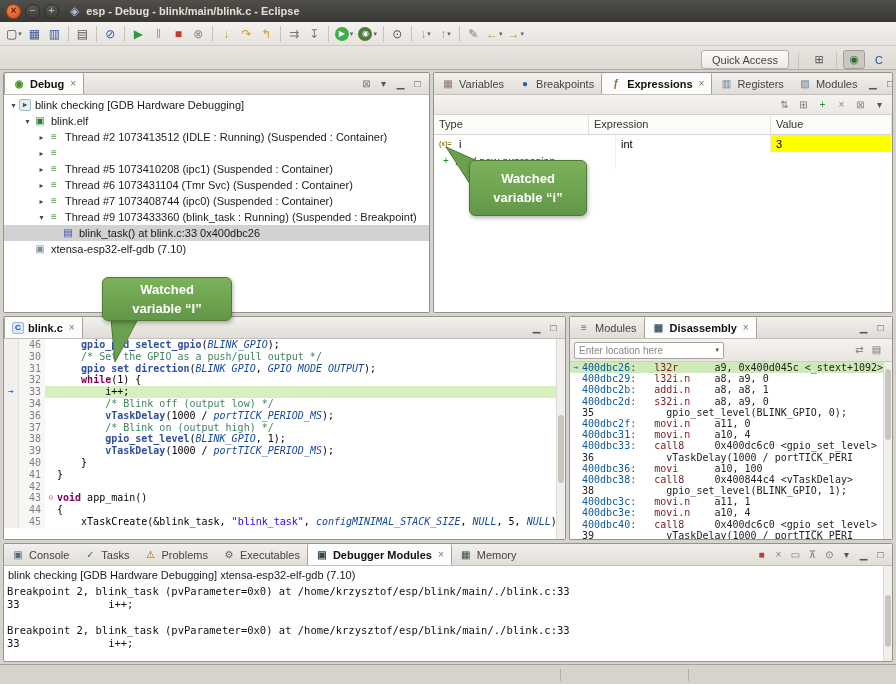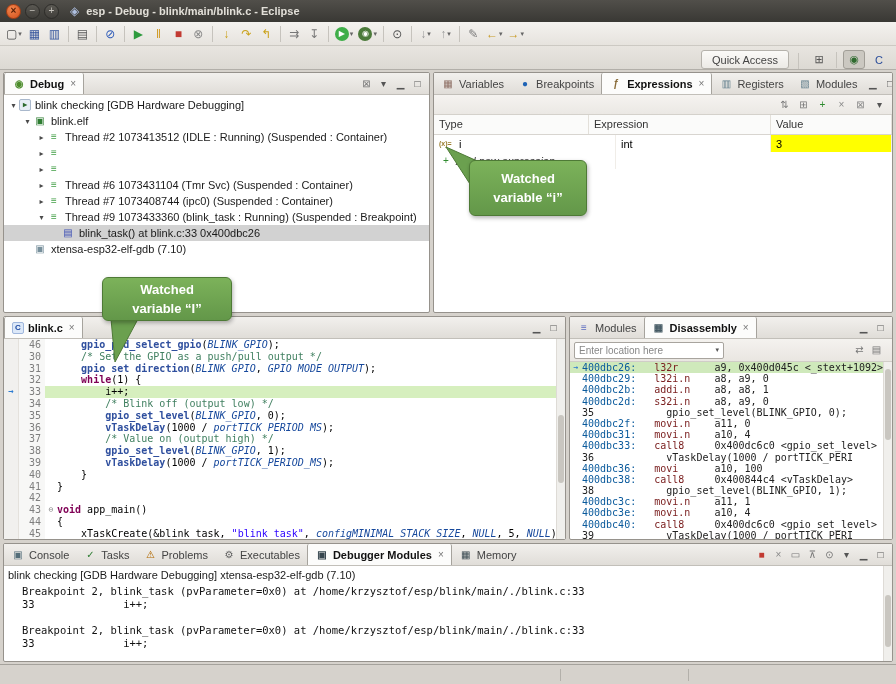--- a/index.html
+++ b/index.html
@@ -88,21 +88,21 @@
   .drow{display:flex;height:11.2px;line-height:11.2px;white-space:pre}
   .drow.hl{background:#cfe9bb}
   .dgut{width:12px;text-align:center;font-size:8px;flex-shrink:0}
   .daddr{color:#0a5a9c}
   .dmn{color:#7b2020}
   .dops{color:#222}
   .dsrc{color:#222}
 
   
   .cons-desc{font-size:11px;color:#1a1a1a;padding:3px 4px;white-space:nowrap}
-  .cons-out{font-family:"DejaVu Sans Mono",monospace;font-size:10.5px;color:#111;padding:1px 18px}
+  .cons-out{font-family:"DejaVu Sans Mono",monospace;font-size:10.5px;color:#111;padding:1px 3px}
   .cons-line{white-space:pre;height:13px;line-height:13px}
 
   
   .statusbar{position:absolute;left:0;top:664px;width:896px;height:20px;background:#d6d2cc;border-top:1px solid #a5a29c}
   .ssep{position:absolute;top:4px;width:1px;height:12px;background:#b3b0aa}
 
   
   .overlay{position:absolute;left:0;top:0;z-index:60;pointer-events:none}
   .callout{position:absolute;z-index:61;background:linear-gradient(#7cb25a,#639749);border:1px solid #4e7a36;border-radius:6px;color:#fff;font-weight:bold;font-size:13px;line-height:19px;display:flex;flex-direction:column;align-items:center;justify-content:center;box-shadow:1px 2px 4px rgba(0,0,0,.3);text-align:center}
 </style>
@@ -263,20 +263,21 @@
         <span class="icon" style="color: rgb(67, 160, 71);">≡</span>
         <span class="tlabel">Thread #2 1073413512 (IDLE : Running) (Suspended : Container)</span>
       </div>
       <div class="trow" style="padding-left: 32px;">
         <span class="twist">▸</span>
         <span class="icon" style="color: rgb(67, 160, 71);">≡</span>
       </div>
       <div class="trow" style="padding-left: 32px;">
         <span class="twist">▸</span>
         <span class="icon" style="color: rgb(67, 160, 71);">≡</span>
+        <span class="tlabel">Thread #5 1073410208 (ipc1) (Suspended : Container)</span>
       </div>
       <div class="trow" style="padding-left: 32px;">
         <span class="twist">▸</span>
         <span class="icon" style="color: rgb(67, 160, 71);">≡</span>
         <span class="tlabel">Thread #6 1073431104 (Tmr Svc) (Suspended : Container)</span>
       </div>
       <div class="trow" style="padding-left: 32px;">
         <span class="twist">▸</span>
         <span class="icon" style="color: rgb(67, 160, 71);">≡</span>
         <span class="tlabel">Thread #7 1073408744 (ipc0) (Suspended : Container)</span>
@@ -433,35 +434,29 @@
           <div class="cl-code"><span class="sp">        i++;</span></div>
         </div>
         <div class="cline">
           <div class="cl-ann"></div>
           <div class="cl-num">34</div>
           <div class="cl-fold"></div>
           <div class="cl-code"><span class="sp">        </span><span class="sc">/* Blink off (output low) */</span></div>
         </div>
         <div class="cline">
           <div class="cl-ann"></div>
-          <div class="cl-num">35</div>
-          <div class="cl-fold"></div>
-          <div class="cl-code"><span class="sp">        </span><span class="sf">gpio_set_level</span><span class="sp">(</span><span class="sm">BLINK_GPIO</span><span class="sp">, 0);</span></div>
-        </div>
-        <div class="cline">
-          <div class="cl-ann"></div>
           <div class="cl-num">36</div>
           <div class="cl-fold"></div>
           <div class="cl-code"><span class="sp">        </span><span class="sf">vTaskDelay</span><span class="sp">(1000 / </span><span class="sm">portTICK_PERIOD_MS</span><span class="sp">);</span></div>
         </div>
         <div class="cline">
           <div class="cl-ann"></div>
           <div class="cl-num">37</div>
           <div class="cl-fold"></div>
-          <div class="cl-code"><span class="sp">        </span><span class="sc">/* Value on (output high) */</span></div>
+          <div class="cl-code"><span class="sp">        </span><span class="sc">/* Blink on (output high) */</span></div>
         </div>
         <div class="cline">
           <div class="cl-ann"></div>
           <div class="cl-num">38</div>
           <div class="cl-fold"></div>
           <div class="cl-code"><span class="sp">        </span><span class="sf">gpio_set_level</span><span class="sp">(</span><span class="sm">BLINK_GPIO</span><span class="sp">, 1);</span></div>
         </div>
         <div class="cline">
           <div class="cl-ann"></div>
           <div class="cl-num">39</div>

